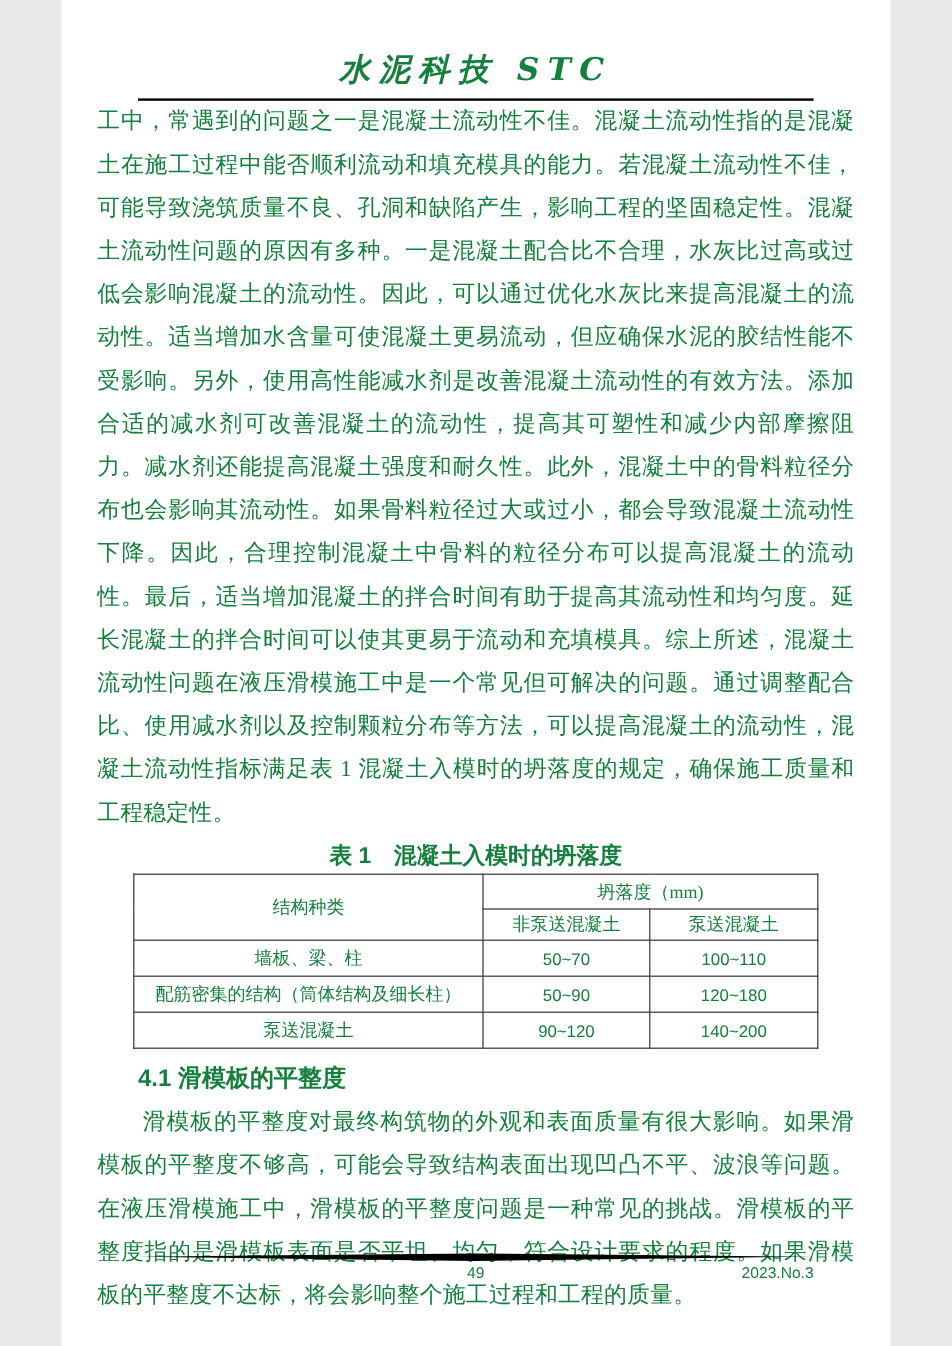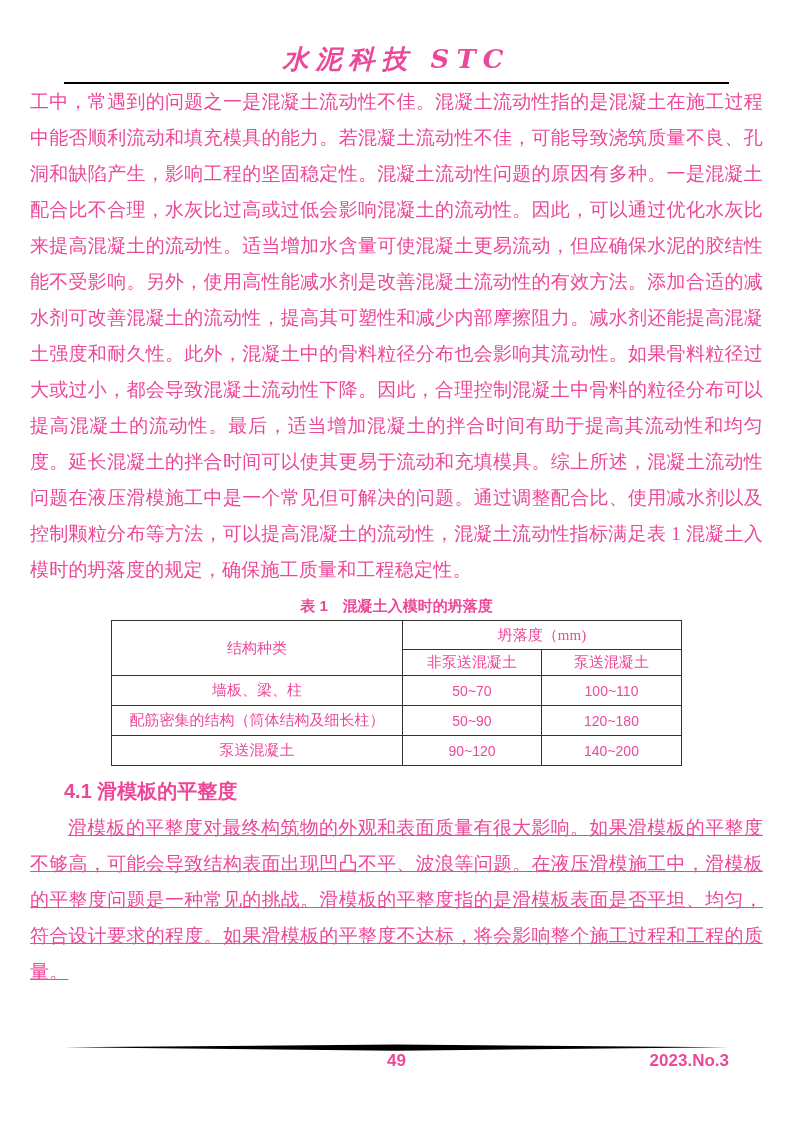--- a/index.html
+++ b/index.html
@@ -1,23 +1,23 @@
 <!DOCTYPE html>
 <html><head>
 <meta charset="utf-8">
 <style>
   * { margin: 0; padding: 0; box-sizing: border-box; }
   html, body { background: #e8e8e8; }
   .page {
     position: relative;
-    width: 793px;
+    width: 691px;
     height: 1122px;
     margin: 0 auto;
     background: #ffffff;
-    color: #ec4899;
+    color: #15803d;
     font-family: "Liberation Serif", "DejaVu Serif", serif;
     overflow: hidden;
   }
   .journal-title {
     padding-top: 42px;
     text-align: center;
     font-size: 26px;
     line-height: 34px;
     font-style: italic;
     font-weight: bold;
@@ -35,21 +35,21 @@
     text-align: justify;
     text-justify: inter-ideograph;
     letter-spacing: 0.2px;
   }
   .para-indent { text-indent: 2em; }
   .table-caption {
     margin-top: 8px;
     text-align: center;
     font-family: "Liberation Sans", "DejaVu Sans", sans-serif;
     font-weight: bold;
-    font-size: 15px;
+    font-size: 19px;
     line-height: 20px;
   }
   table.slump-table {
     margin: 4px auto 0 auto;
     border-collapse: collapse;
     width: 570px;
     table-layout: fixed;
     font-size: 15px;
   }
   table.slump-table td {
@@ -62,36 +62,35 @@
   table.slump-table thead tr.sub-row td { height: 26px; margin-left: 16px; }
   table.slump-table tbody td { height: 30px; }
   .num-cell { font-family: "Liberation Sans", "DejaVu Sans", sans-serif; font-size: 14px; }
   .section-heading {
     margin: 10px 64px 0 64px;
     font-family: "Liberation Sans", "DejaVu Sans", sans-serif;
     font-weight: bold;
     font-size: 20px;
     line-height: 30px;
   }
-  .section-para { margin-top: 4px; text-decoration: underline; }
+  .section-para { margin-top: 4px; }
   .footer {
     position: absolute;
     left: 64px;
     right: 64px;
     top: 1044px;
   }
   .footer-rule-svg { display: block; width: 100%; height: 8px; }
   .footer-text-row {
     position: relative;
     margin-top: 1px;
     height: 16px;
     font-family: "Liberation Sans", "DejaVu Sans", sans-serif;
-    font-size: 17px;
+    font-size: 13px;
     line-height: 16px;
-    font-weight: bold;
   }
   .page-number {
     position: absolute;
     left: 0; right: 0;
     text-align: center;
   }
   .issue-number {
     position: absolute;
     right: 0;
     top: 0;

